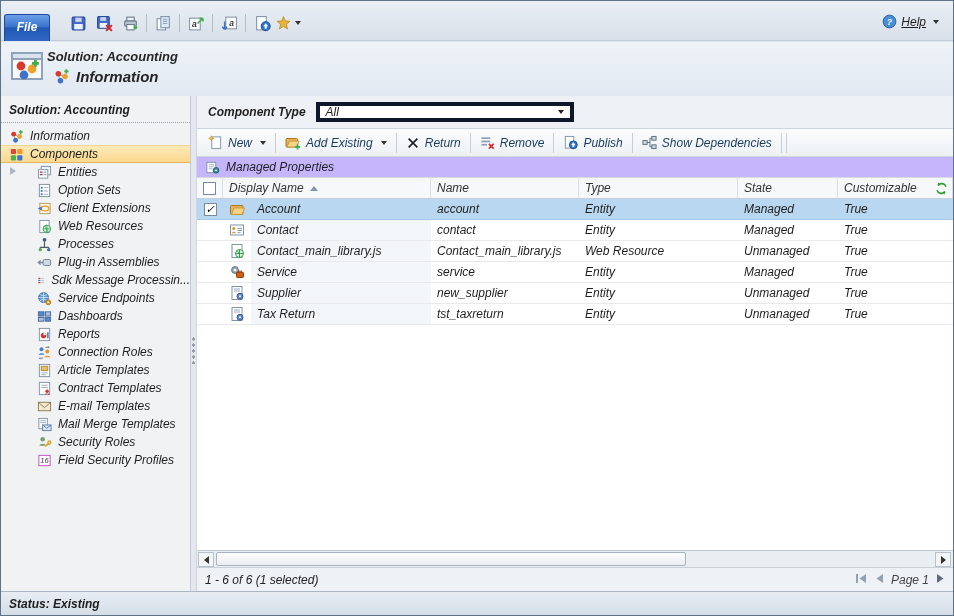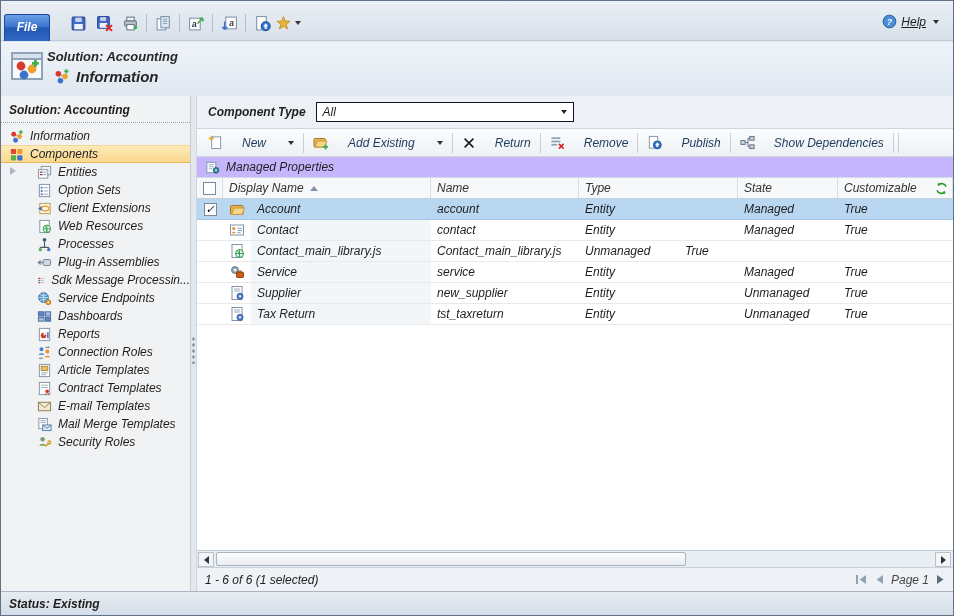--- a/index.html
+++ b/index.html
@@ -36,25 +36,25 @@
   .nav-item.selected{background:linear-gradient(#fdeab8,#fbd88e);border-top:1px solid #f3d697;border-bottom:1px solid #e4b75f;height:18px;}
   .expand-arrow{position:absolute;left:9px;top:4px;width:0;height:0;border-top:4px solid transparent;border-bottom:4px solid transparent;border-left:6px solid #aab6c2;}
   .splitter{position:absolute;left:190px;top:95px;width:5px;bottom:24px;background:#e3e8ee;}
   .splitter-dots{position:absolute;left:1px;top:240px;width:3px;height:28px;
      background-image:radial-gradient(#8b98a6 1px,transparent 1.2px);background-size:3px 6px;}
 
   
   .main{position:absolute;left:195px;top:95px;right:0;bottom:24px;background:#fff;border-left:1px solid #cfd6dd;}
   .filter-row{height:33px;background:#edf1f6;border-bottom:1px solid #ccd4dd;display:flex;align-items:center;padding-left:11px;gap:10px;}
   .filter-label{font-weight:bold;}
-  .combo{position:relative;width:258px;height:20px;background:#fff;border:1px solid #0f172a;display:flex;align-items:center;padding-left:6px;cursor:pointer;}
+  .combo{position:relative;width:258px;height:20px;background:#fff;border:4px solid #0f172a;display:flex;align-items:center;padding-left:6px;cursor:pointer;}
   .combo .caret{position:absolute;right:6px;border-top-color:#222;}
 
   .grid-toolbar{height:28px;background:linear-gradient(#fbfcfd,#edf1f5);border-bottom:1px solid #cfd6de;display:flex;align-items:center;padding-left:4px;}
-  .tbtn{display:flex;align-items:center;gap:19px;height:22px;padding:0 7px;color:#1c3a5e;cursor:pointer;border-radius:2px;}
+  .tbtn{display:flex;align-items:center;gap:5px;height:22px;padding:0 7px;color:#1c3a5e;cursor:pointer;border-radius:2px;}
   .tsep{width:1px;height:20px;background:#c6cfd8;margin:0 2px;}
 
   .managed-row{height:21px;background:#c4b5fd;border-bottom:1px solid #d5dbe2;display:flex;align-items:center;gap:6px;padding-left:8px;cursor:pointer;}
 
   .grid-header{position:relative;height:21px;background:#f6f8fa;border-bottom:1px solid #c7cfd8;display:flex;align-items:center;}
   .hcell{height:100%;display:flex;align-items:center;padding-left:6px;border-right:1px solid #d9dfe6;color:#333;cursor:pointer;}
   .hcell:last-child{border-right:none;}
   .sort-arrow{display:inline-block;margin-left:6px;width:0;height:0;border-left:4px solid transparent;border-right:4px solid transparent;border-bottom:5px solid #8095aa;}
   .refresh{position:absolute;right:4px;top:3px;cursor:pointer;}
 
@@ -81,21 +81,21 @@
 
   .hscroll{position:absolute;left:0;right:0;bottom:24px;height:17px;background:#e9eef3;border-top:1px solid #c2cbd4;}
   .sarrow{position:absolute;top:1px;width:16px;height:15px;background:#f2f5f8;border:1px solid #b9c2cc;display:flex;align-items:center;justify-content:center;cursor:pointer;}
   .sarrow.left{left:1px;}
   .sarrow.right{right:2px;}
   .tri-l{width:0;height:0;border-top:4px solid transparent;border-bottom:4px solid transparent;border-right:5px solid #333;}
   .tri-r{width:0;height:0;border-top:4px solid transparent;border-bottom:4px solid transparent;border-left:5px solid #333;}
   .sthumb{position:absolute;left:19px;top:1px;width:470px;height:14px;background:linear-gradient(#fdfdfe,#e9edf2);border:1px solid #a9b4c0;border-radius:2px;cursor:grab;}
 
   .grid-footer{position:absolute;left:0;right:0;bottom:0;height:24px;background:#eef2f6;border-top:1px solid #c8d0d8;display:flex;align-items:center;padding:0 8px;color:#222;}
-  .pager{margin-left:auto;display:flex;align-items:center;gap:7px;color:#444;}
+  .pager{margin-left:auto;display:flex;gap:7px;color:#444;}
   .pager svg{cursor:pointer;}
 
   
   .statusbar{position:absolute;left:0;right:0;bottom:0;height:24px;background:linear-gradient(#e8edf3,#d4dde7);border-top:1px solid #aab6c2;display:flex;align-items:center;padding-left:8px;font-weight:bold;}
   .hidden-defs{position:absolute;width:0;height:0;overflow:hidden;}
 </style>
 </head>
 <body>
 
 <svg class="hidden-defs" aria-hidden="true">
@@ -519,20 +519,26 @@
             <use href="#sy-mailmerge"></use>
           </svg>
         <span>Mail Merge Templates</span>
       </div>
       <div class="nav-item lvl1">
         <svg width="15" height="15">
             <use href="#sy-secroles"></use>
           </svg>
         <span>Security Roles</span>
       </div>
+      <div class="nav-item lvl1">
+        <svg width="15" height="15">
+            <use href="#sy-fieldsec"></use>
+          </svg>
+        <span>Field Security Profiles</span>
+      </div>
     </div>
   </div>
   <div class="splitter">
       <div class="splitter-dots"></div>
     </div>
 
   <div class="main">
 
     <div class="filter-row">
       <span class="filter-label">Component Type</span>
@@ -652,20 +658,21 @@
     </div>
     <div class="row">
       <div class="cell c-check"></div>
       <div class="cell c-icon">
           <svg width="16" height="16">
             <use href="#sy-webres"></use>
           </svg>
         </div>
       <div class="cell c-disp">Contact_main_library.js</div>
       <div class="cell c-name">Contact_main_library.js</div>
+      <div class="cell c-type">Web Resource</div>
       <div class="cell c-state">Unmanaged</div>
       <div class="cell c-cust">True</div>
     </div>
     <div class="row">
       <div class="cell c-check"></div>
       <div class="cell c-icon">
           <svg width="16" height="16">
             <use href="#sy-gears"></use>
           </svg>
         </div>

